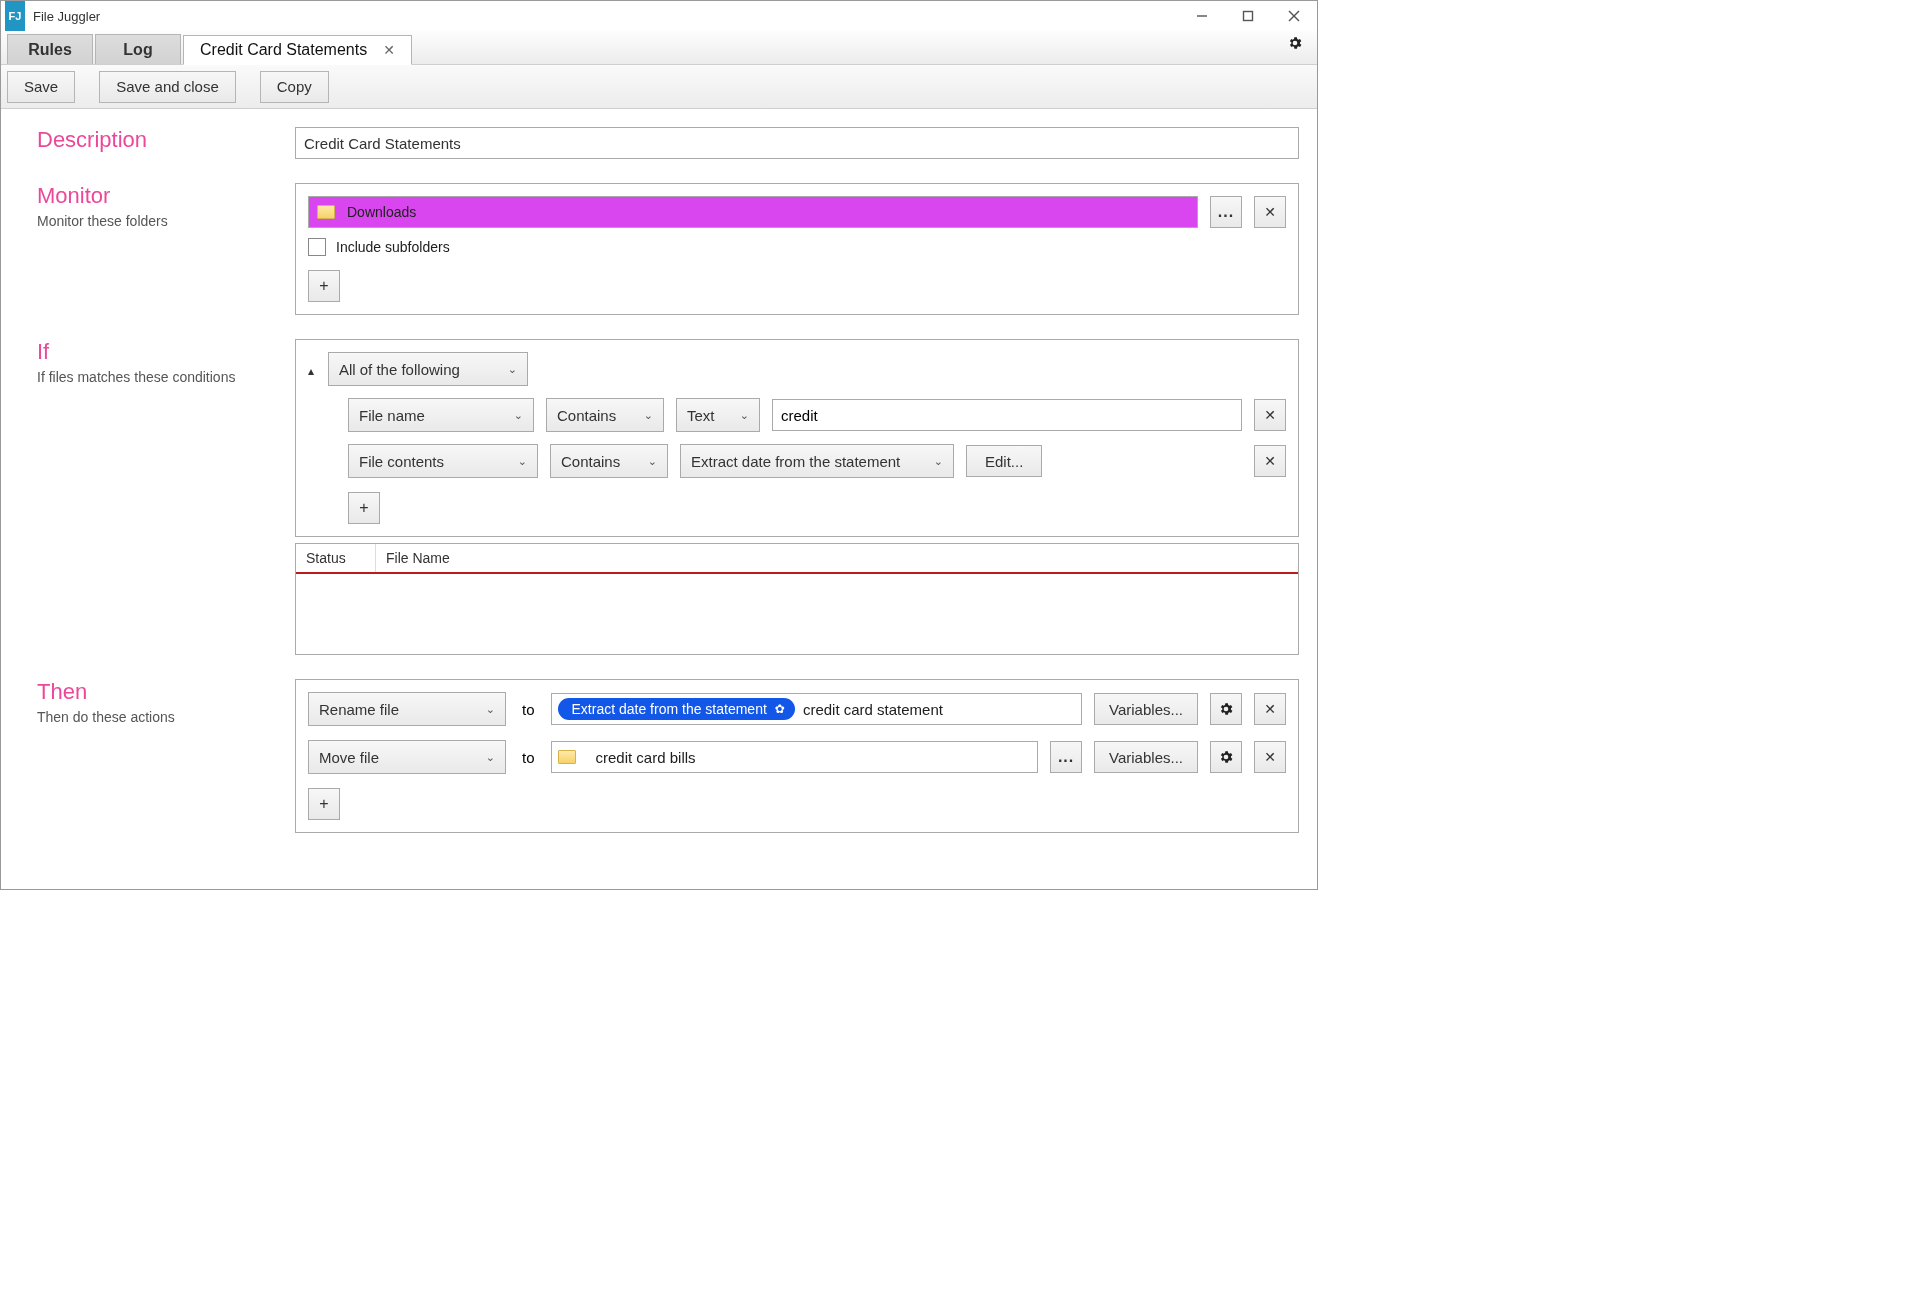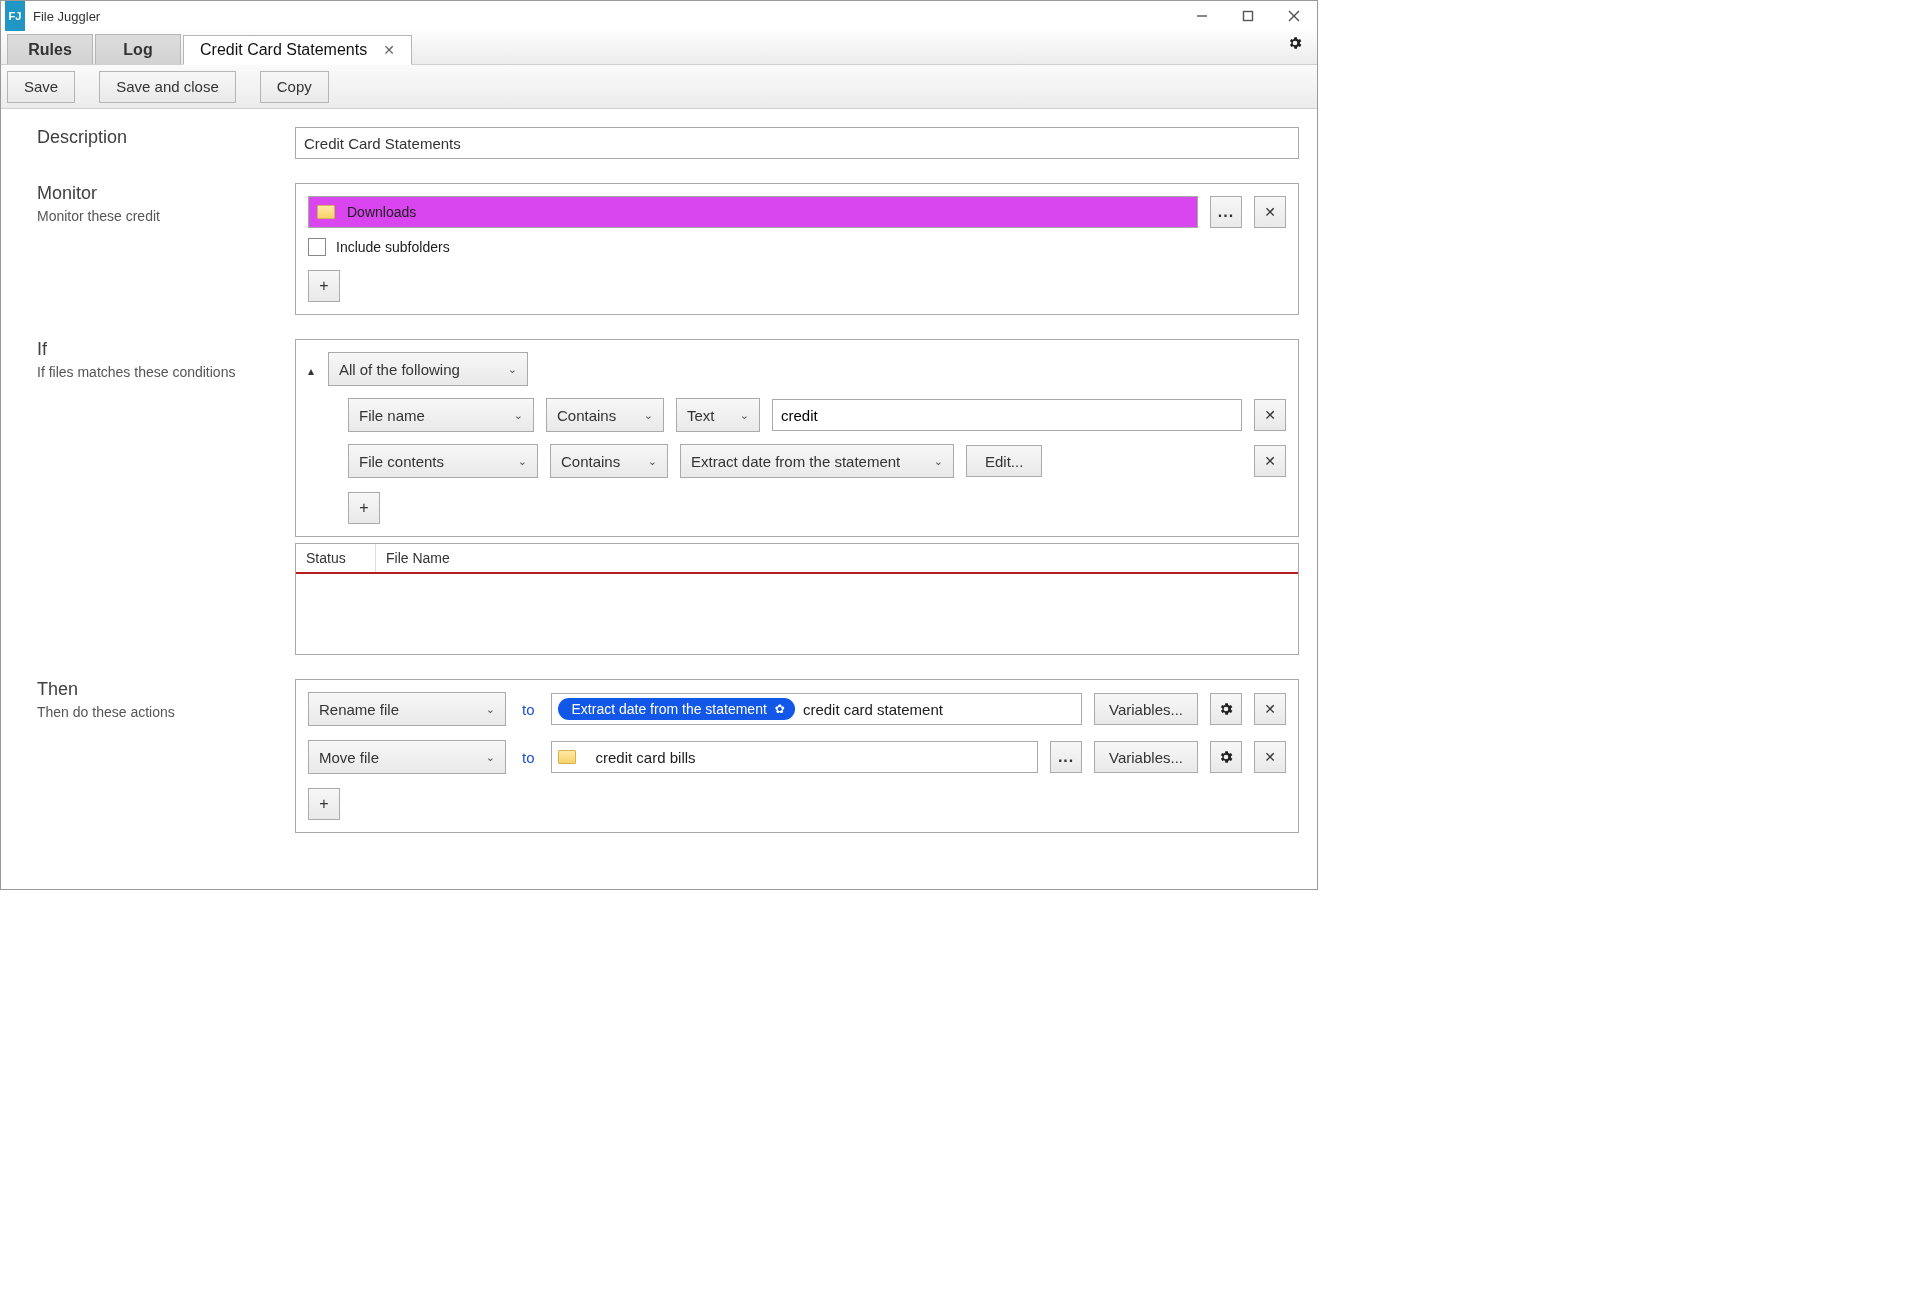--- a/index.html
+++ b/index.html
@@ -23,21 +23,21 @@
   .tab-close { margin-left:16px; font-size:14px; color:#666; }
   .gear-right { position:absolute; right:14px; top:4px; }
 
   .toolbar { height:44px; display:flex; align-items:center; gap:24px; background:linear-gradient(to bottom,#fafafa,#ececec); border-bottom:1px solid #cfcfcf; padding-left:6px; }
   .tbtn { height:32px; padding:0 16px; border:1px solid #b5b5b5; background:linear-gradient(to bottom,#f7f7f7,#e9e9e9); display:flex; align-items:center; font-size:15px; color:#333; }
 
   
   .content { position:absolute; top:108px; left:0; right:0; bottom:0; overflow:auto; padding:18px 18px 18px 36px; }
   .row { display:flex; align-items:flex-start; margin-bottom:24px; }
   .col-label { width:258px; flex-shrink:0; }
-  .section-title { font-size:18px; color:#404040; margin:0 0 4px 0; font-weight:normal; }
+  .section-title { font-size:22px; color:#ec4899; margin:0 0 4px 0; font-weight:normal; }
   .section-sub { font-size:14px; color:#555; }
   .col-ctrl { flex:1 1 auto; }
 
   .text-input { width:100%; height:32px; border:1px solid #aaa; background:#fff; padding:0 8px; font-size:15px; color:#333; }
 
   .panel { border:1px solid #aaa; padding:12px 12px; background:#fff; position:relative; }
   .panel + .panel { margin-top:6px; }
 
   .folder-row { display:flex; align-items:center; gap:12px; }
   .folder-field { flex:1 1 auto; height:32px; border:1px solid #aaa; display:flex; align-items:center; padding:0 8px; background:#d946ef; }
@@ -59,21 +59,21 @@
   .cond-line .right-x { margin-left:auto; }
   .edit-btn { height:32px; padding:0 18px; border:1px solid #aaa; background:linear-gradient(to bottom,#f7f7f7,#e9e9e9); display:inline-flex; align-items:center; font-size:15px; color:#333; }
 
   .file-grid-header { display:flex; border-bottom:2px solid #b91c1c; }
   .grid-col { padding:6px 10px; border-right:1px solid #ddd; font-size:14px; color:#333; }
   .grid-col:last-child { border-right:none; }
   .file-list-body { height:80px; }
 
   
   .then-line { display:flex; align-items:center; gap:12px; margin-bottom:14px; }
-  .to-label { font-size:15px; color:#1d4ed8; padding:0 4px; }
+  .to-label { font-size:15px; color:#000000; padding:0 4px; }
   .token-field { flex:1 1 auto; height:32px; border:1px solid #aaa; background:#fff; display:flex; align-items:center; padding:0 6px; gap:8px; font-size:15px; }
   .token-pill { background:#1257e8; color:#fff; border-radius:14px; padding:3px 10px 3px 14px; display:inline-flex; align-items:center; font-size:14px; }
   .token-pill .pill-gear { margin-left:8px; font-size:12px; }
   .vars-btn { height:32px; padding:0 14px; border:1px solid #aaa; background:linear-gradient(to bottom,#f7f7f7,#e9e9e9); display:inline-flex; align-items:center; font-size:15px; color:#333; }
   .gear-btn { width:32px; height:32px; border:1px solid #aaa; background:linear-gradient(to bottom,#f7f7f7,#e9e9e9); display:inline-flex; align-items:center; justify-content:center; }
   svg.gear { width:16px; height:16px; }
 
 </style>
 </head>
 <body>
@@ -134,21 +134,21 @@
         <div class="section-title">Description</div>
       </div>
       <div class="col-ctrl">
         <input class="text-input" value="Credit Card Statements" style="">
       </div>
     </div>
 
     <div class="row">
       <div class="col-label">
         <div class="section-title">Monitor</div>
-        <div class="section-sub">Monitor these credit</div>
+        <div class="section-sub">Monitor these folders</div>
       </div>
       <div class="col-ctrl">
         <div class="panel">
           <div class="folder-row">
             <div class="folder-field">
               <span class="folder-icon"></span>
               <span>Downloads</span>
             </div>
             <div class="btn-sq btn-ellipsis">...</div>
             <div class="btn-sq btn-x">✕</div>

